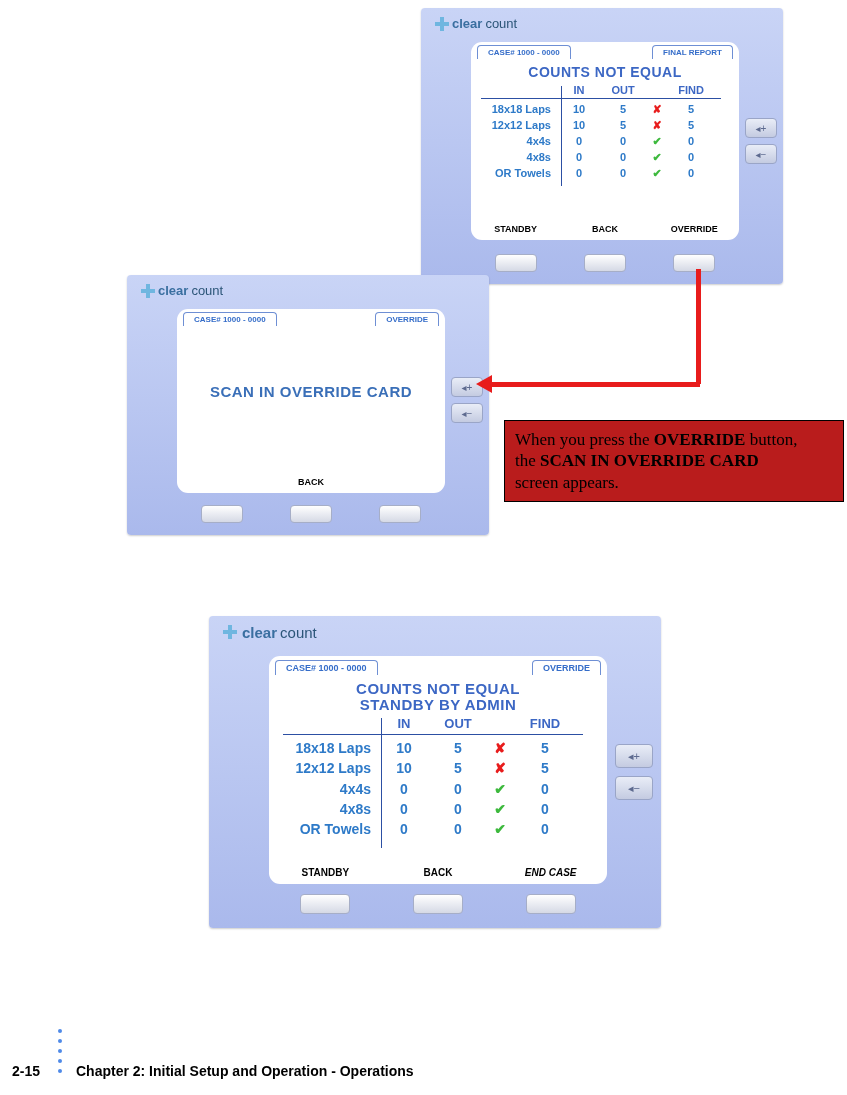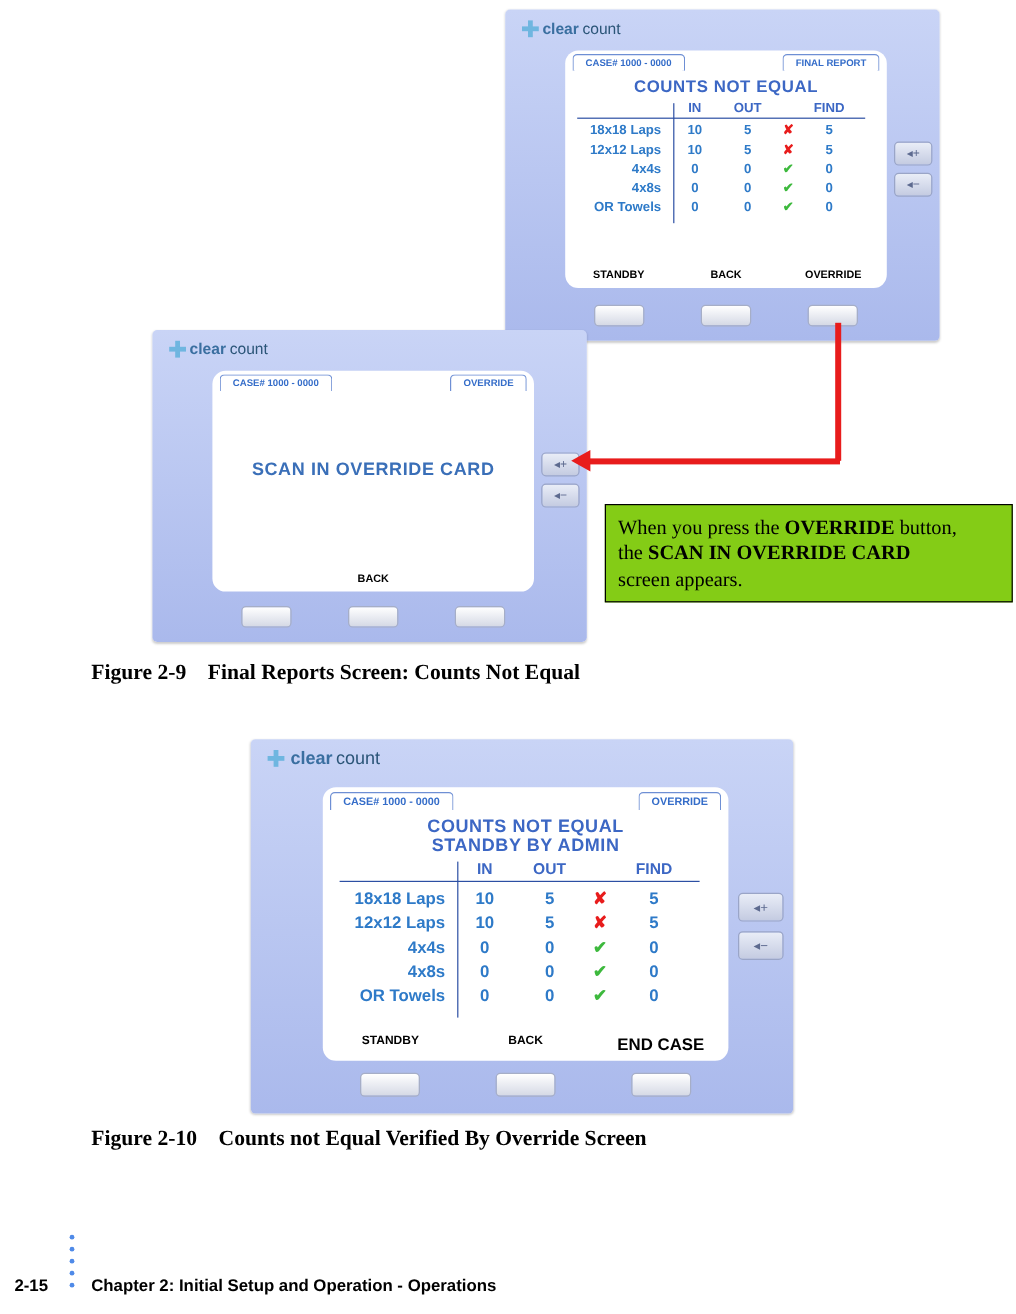--- a/index.html
+++ b/index.html
@@ -97,21 +97,21 @@
     font-size:10px; color:#5d6a8f;
   }
   
   .callout {
     position:absolute;
     border:1.5px solid #000;
     padding:8px 10px;
     font-family: "Times New Roman", serif;
     font-size:17px;
     line-height:1.25;
-    background:#84cc16;
+    background:#b91c1c;
   }
   
   .figcap {
     position:absolute;
     font-family: "Times New Roman", serif;
     font-size:18px;
   }
   .figcap .num { font-weight:700; margin-right:18px; }
   .figcap .txt { font-weight:700; }
   
@@ -264,23 +264,20 @@
   <div class="arrow-v" style="left:696px; top:269px; height:115px;"></div>
   <div class="arrow-h" style="left:490px; top:382px; width:210px;"></div>
   <div class="arrow-head" style="left:476px; top:375px;"></div>
 
   <div class="callout" style="left:504px; top:420px; width:318px;">
     <span>When you press the </span><b>OVERRIDE</b><span> button,</span><br>
     <span>the </span><b>SCAN IN OVERRIDE CARD</b><br>
     <span>screen appears.</span>
   </div>
 
-  <div class="figcap" style="left:76px; top:550px;">
-    <span class="num">Figure 2-9</span><span class="txt">Final Reports Screen: Counts Not Equal</span>
-  </div>
 
   <div class="device" style="left:209px; top:616px; width:452px; height:312px;">
     <div class="logo" style="font-size:15px;">
       <span class="cross" style="width:16px;height:16px;"></span>
       <span>clear</span>
         <span class="count">count</span>
     </div>
     <div style="position:absolute; right:8px; top:128px; display:flex; flex-direction:column; gap:8px;">
       <div class="side-btn" style="width:36px;height:22px;font-size:11px;">◂+</div>
       <div class="side-btn" style="width:36px;height:22px;font-size:11px;">◂−</div>
@@ -334,33 +331,30 @@
             <span class="name">OR Towels</span>
             <span>0</span>
             <span>0</span>
             <span class="mark-ok">✔</span>
             <span>0</span>
           </div>
         </div>
       <div style="position:absolute; bottom:6px; left:0; width:100%; display:grid; grid-template-columns:1fr 1fr 1fr;">
         <div class="btn-label" style="font-size:10px;">STANDBY</div>
         <div class="btn-label" style="font-size:10px;">BACK</div>
-        <div class="btn-label" style="font-size:14px;">END CASE</div>
+        <div class="btn-label" style="font-size:10px;font-style:italic;">END CASE</div>
       </div>
     </div>
     <div style="position:absolute; bottom:14px; left:60px; width:338px; display:flex; justify-content:space-around;">
       <div class="soft-btn" style="width:48px;height:18px;"></div>
       <div class="soft-btn" style="width:48px;height:18px;"></div>
       <div class="soft-btn" style="width:48px;height:18px;"></div>
     </div>
   </div>
 
-  <div class="figcap" style="left:76px; top:938px;">
-    <span class="num">Figure 2-10</span><span class="txt">Counts not Equal Verified By Override Screen</span>
-  </div>
 
   <div class="dots">
     <span></span>
       <span></span>
       <span></span>
       <span></span>
       <span></span>
   </div>
   <div class="footer">
     <span class="pn">2-15</span>

